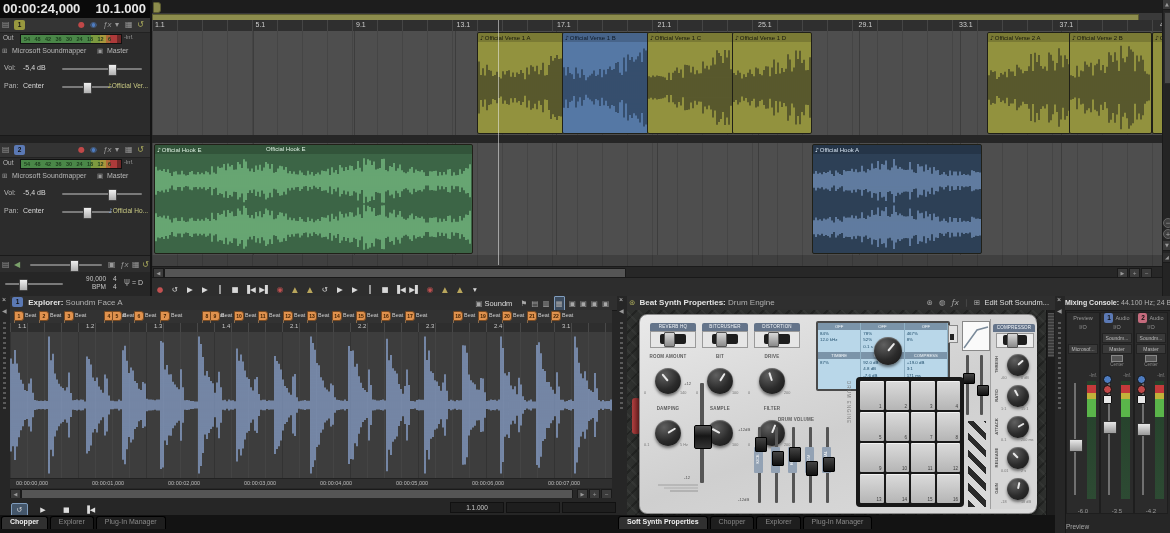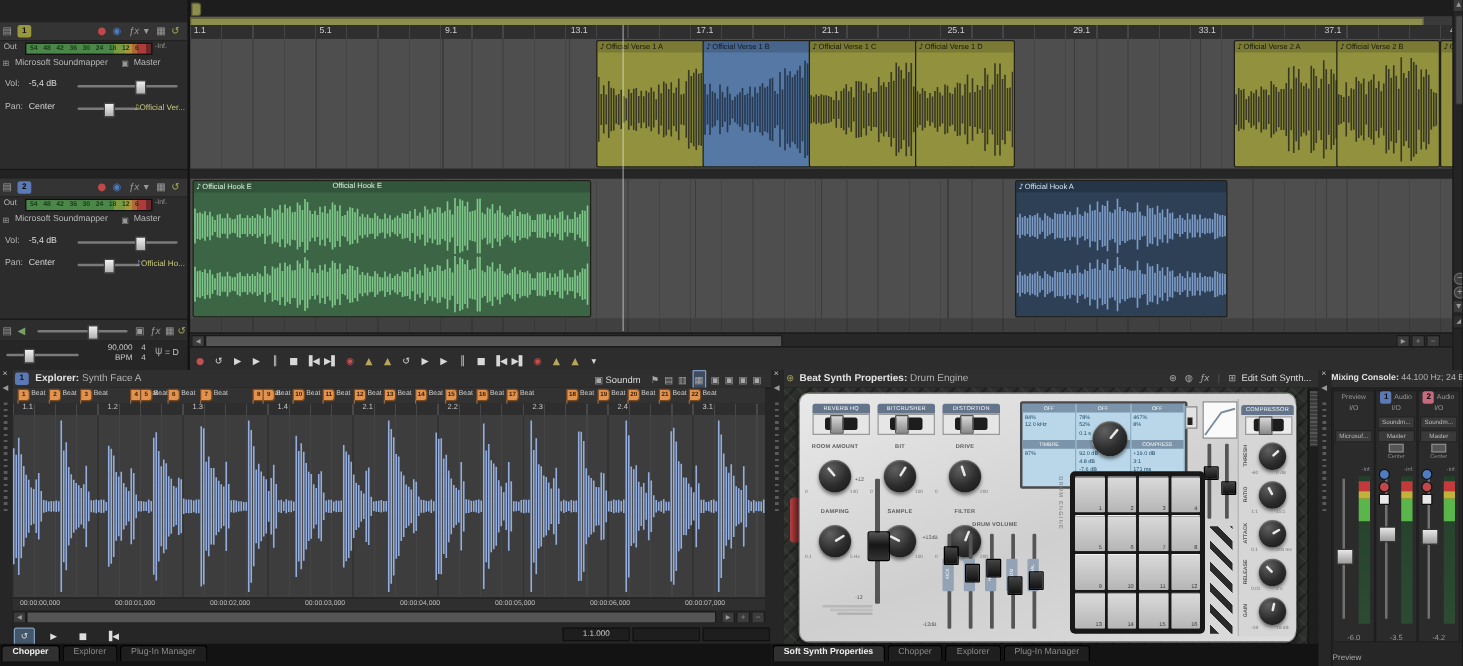--- a/index.html
+++ b/index.html
@@ -156,20 +156,24 @@
   .mseg{position:absolute;left:0;right:0;}
   .mbtn{position:absolute;width:7px;height:7px;border-radius:50%;border:1px solid #111;}
   .mval{position:absolute;left:0;right:0;bottom:-11px;font-size:6px;color:#9a9a9a;text-align:center;}
   .peak{position:absolute;right:2px;top:-2px;font-size:4.5px;color:#8a8a8a;}
 </style>
 </head>
 <body>
 
 <div id="app">
 
+  <div id="timebox">
+    <span class="t">00:00:24,000</span>
+    <span class="b">10.1.000</span>
+  </div>
 
   <div class="thead" style="top:18px;height:117px">
     <div class="thbar">
       <span class="hic g" style="left:2px">▤</span>
       <span class="chip" style="position:absolute;left:14px;top:2px;background:#97973f">1</span>
       <span class="hic g" style="left:78px;color:#c04848">●</span>
       <span class="hic g" style="left:90px;color:#4e7cc0">◉</span>
       <span class="hic" style="left:103px;font-style:italic">ƒx</span>
       <span class="hic g" style="left:115px">▾</span>
       <span class="hic g" style="left:125px">▦</span>
@@ -391,21 +395,21 @@
 
   <div class="win" id="chopwin">
     <div class="edge">
       <span class="ex">×</span>
       <span class="ep g">◀</span>
       <span class="dots"></span>
     </div>
     <div class="titlebar">
       <span class="chip" style="background:#5b79b4;margin:0 3px 0 2px;vertical-align:1px">1</span>
       <b>Explorer:</b>
-      <span class="sub">Synth Face A</span>
+      <span class="sub">Soundm Face A</span>
       <span id="choptools" style="position:absolute;right:6px;top:0">
         <span class="tico g">▣</span><span style="font-size:7.5px;color:#ddd;margin-right:4px">Soundm</span>
       <span class="tico g">⚑</span><span class="tico g">▤</span><span class="tico g">▥</span><span class="tico g sel">▦</span><span class="tico g">▣</span><span class="tico g">▣</span><span class="tico g">▣</span><span class="tico g">▣</span></span>
     </div>
     <div id="flagrow">
         <div class="flag" style="left: 4px;">
           <span class="flagsq">1</span>
           <span class="flaglb">Beat</span>
           <span class="stem"></span>
         </div>
@@ -565,21 +569,21 @@
     <div class="titlebar">
       <span class="tico g" style="color:#a8a85a">⊛</span>
       <b>Beat Synth Properties:</b>
       <span class="sub">Drum Engine</span>
       <span style="position:absolute;right:6px;top:0">
         <span class="tico g">⊛</span>
         <span class="tico g">◍</span>
         <span class="tico" style="font-style:italic">ƒx</span>
         <span class="tico" style="color:#555">|</span>
         <span class="tico g">⊞</span>
-        <span style="font-size:7.5px;color:#ddd">Edit Soft Synth...</span>
+        <span style="font-size:7.5px;color:#ddd">Edit Soft Soundm...</span>
       </span>
     </div>
     <div id="synthbody">
       <div id="bumper"></div>
       <div id="face">
         <div id="swmods">
             <div class="swmod" style="left: 10px; top: 8px;">
               <div class="swlab">REVERB HQ</div>
               <div class="swbody">
                 <span class="swslot">

